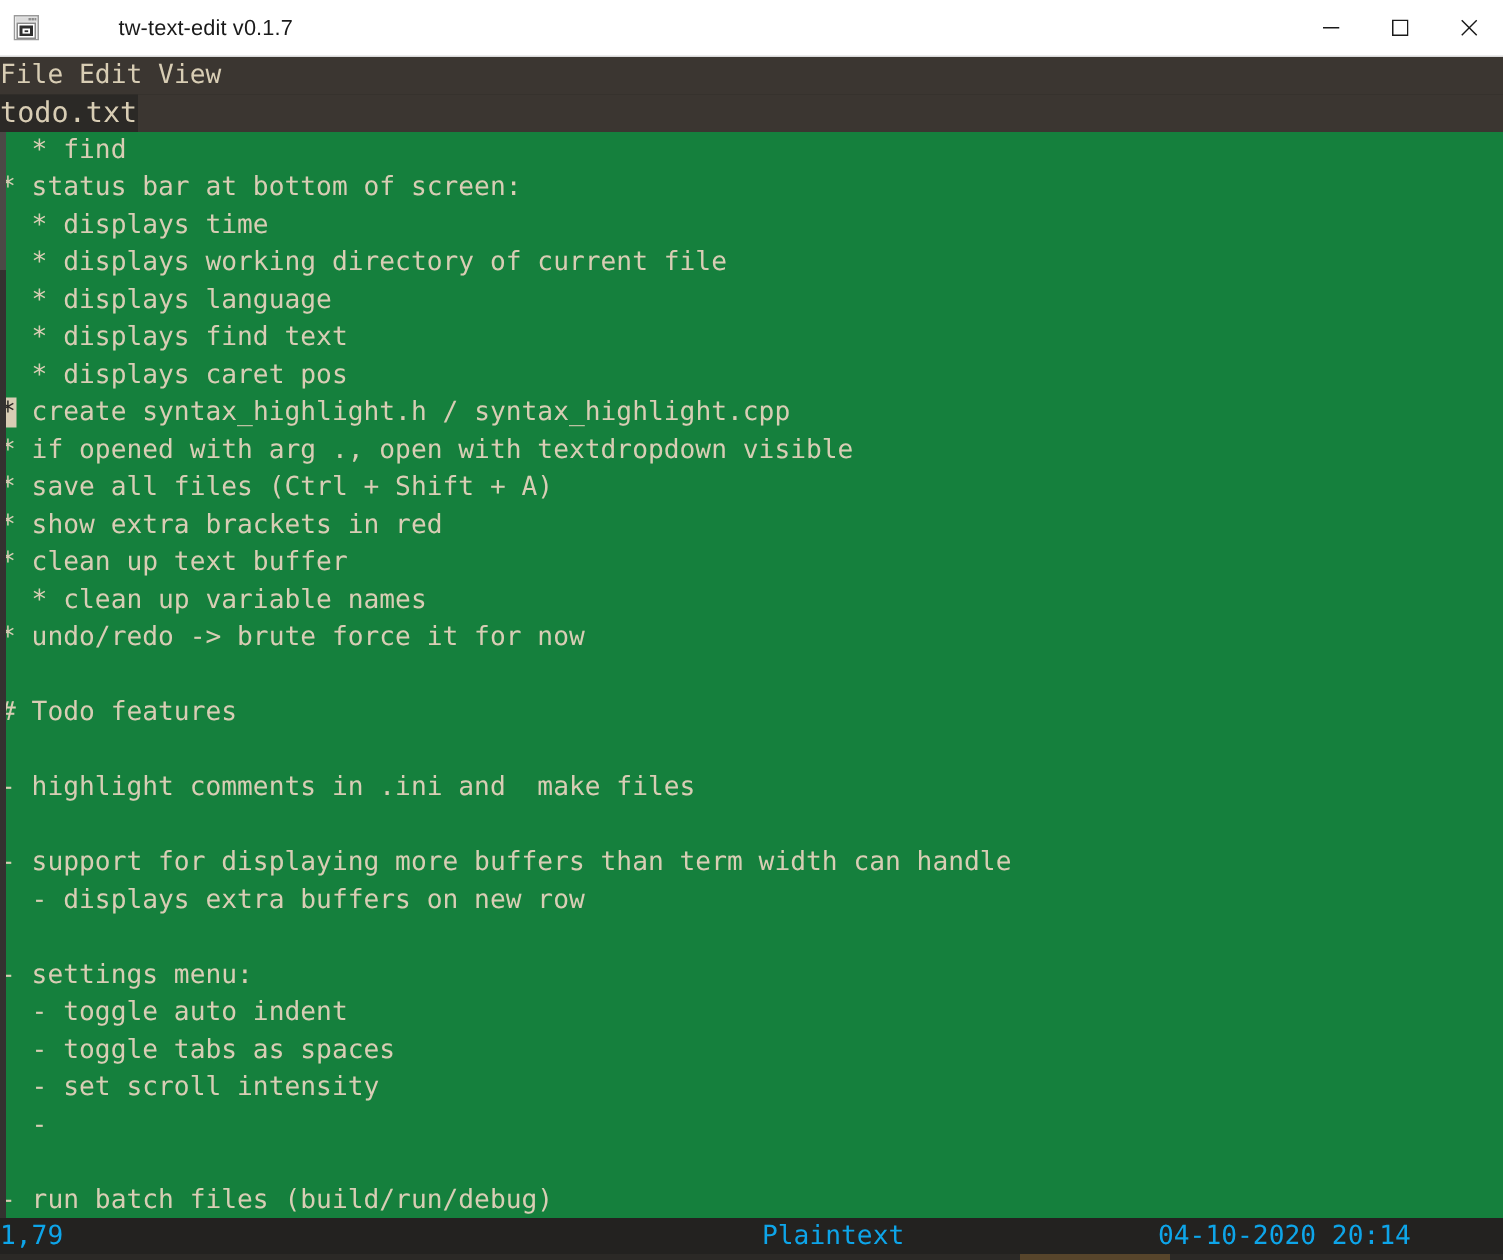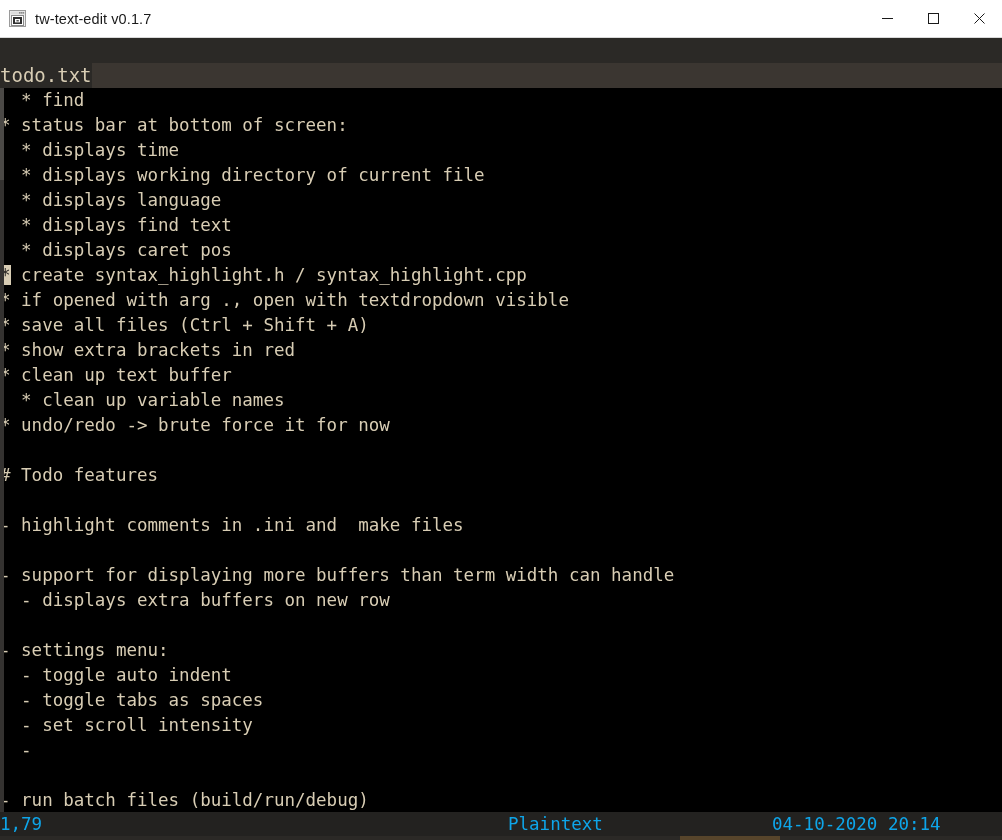--- a/index.html
+++ b/index.html
@@ -33,20 +33,21 @@
     display: flex;
     align-items: center;
     box-sizing: border-box;
   }
   #titlebar-left {
     display: flex;
     align-items: center;
     padding-left: 9px;
     flex: 1 1 auto;
     min-width: 0;
+    gap: 44px;
   }
   .app-icon {
     width: 17px;
     height: 17px;
     flex: 0 0 auto;
     margin-right: 9px;
     position: relative;
   }
   .title-text {
     font-family: "Liberation Sans", sans-serif;
@@ -234,26 +235,33 @@
       </div>
       <div class="wc-btn">
         <svg width="11" height="11" viewBox="0 0 11 11">
           <line x1="0.5" y1="0.5" x2="10.5" y2="10.5" stroke="#1a1a1a" stroke-width="1"></line>
           <line x1="10.5" y1="0.5" x2="0.5" y2="10.5" stroke="#1a1a1a" stroke-width="1"></line>
         </svg>
       </div>
     </div>
   </div>
 
+  <div id="menubar" style="background: rgb(59, 54, 49);">
+    <span class="menu-item" style="color: rgb(216, 205, 180);">File</span>
+    <span class="menu-item" style="color: rgb(216, 205, 180);"> </span>
+    <span class="menu-item" style="color: rgb(216, 205, 180);">Edit</span>
+    <span class="menu-item" style="color: rgb(216, 205, 180);"> </span>
+    <span class="menu-item" style="color: rgb(216, 205, 180);">View</span>
+  </div>
 
   <div id="tabbar" style="background: rgb(59, 54, 49);">
     <span class="tab active" style="color: rgb(216, 205, 180); background: rgb(43, 41, 38);">todo.txt</span>
   </div>
 
-  <div id="editor" style="background: #000000;">
+  <div id="editor" style="background: #15803d;">
     <div id="code" style="color: rgb(216, 205, 180);"><div class="line">  * find</div><div class="line">* status bar at bottom of screen:</div><div class="line">  * displays time</div><div class="line">  * displays working directory of current file</div><div class="line">  * displays language</div><div class="line">  * displays find text</div><div class="line">  * displays caret pos</div><div class="line"><span class="caret-block" style="background: rgb(216, 205, 180); color: rgb(43, 41, 38);">*</span> create syntax_highlight.h / syntax_highlight.cpp</div><div class="line">* if opened with arg ., open with textdropdown visible</div><div class="line">* save all files (Ctrl + Shift + A)</div><div class="line">* show extra brackets in red</div><div class="line">* clean up text buffer</div><div class="line">  * clean up variable names</div><div class="line">* undo/redo -&gt; brute force it for now</div><div class="line">&nbsp;</div><div class="line"># Todo features</div><div class="line">&nbsp;</div><div class="line">- highlight comments in .ini and  make files</div><div class="line">&nbsp;</div><div class="line">- support for displaying more buffers than term width can handle</div><div class="line">  - displays extra buffers on new row</div><div class="line">&nbsp;</div><div class="line">- settings menu:</div><div class="line">  - toggle auto indent</div><div class="line">  - toggle tabs as spaces</div><div class="line">  - set scroll intensity</div><div class="line">  -</div><div class="line">&nbsp;</div><div class="line">- run batch files (build/run/debug)</div></div>
     <div id="vscroll-track">
       <div id="vscroll-thumb" style="background: rgb(75, 73, 70);"></div>
     </div>
   </div>
 
   <div id="statusbar" style="background: rgb(35, 34, 32);">
     <span class="status-seg" id="status-pos">1,79</span>
     <span class="status-seg" id="status-lang">Plaintext</span>
     <span class="status-seg" id="status-time">04-10-2020 20:14</span>

